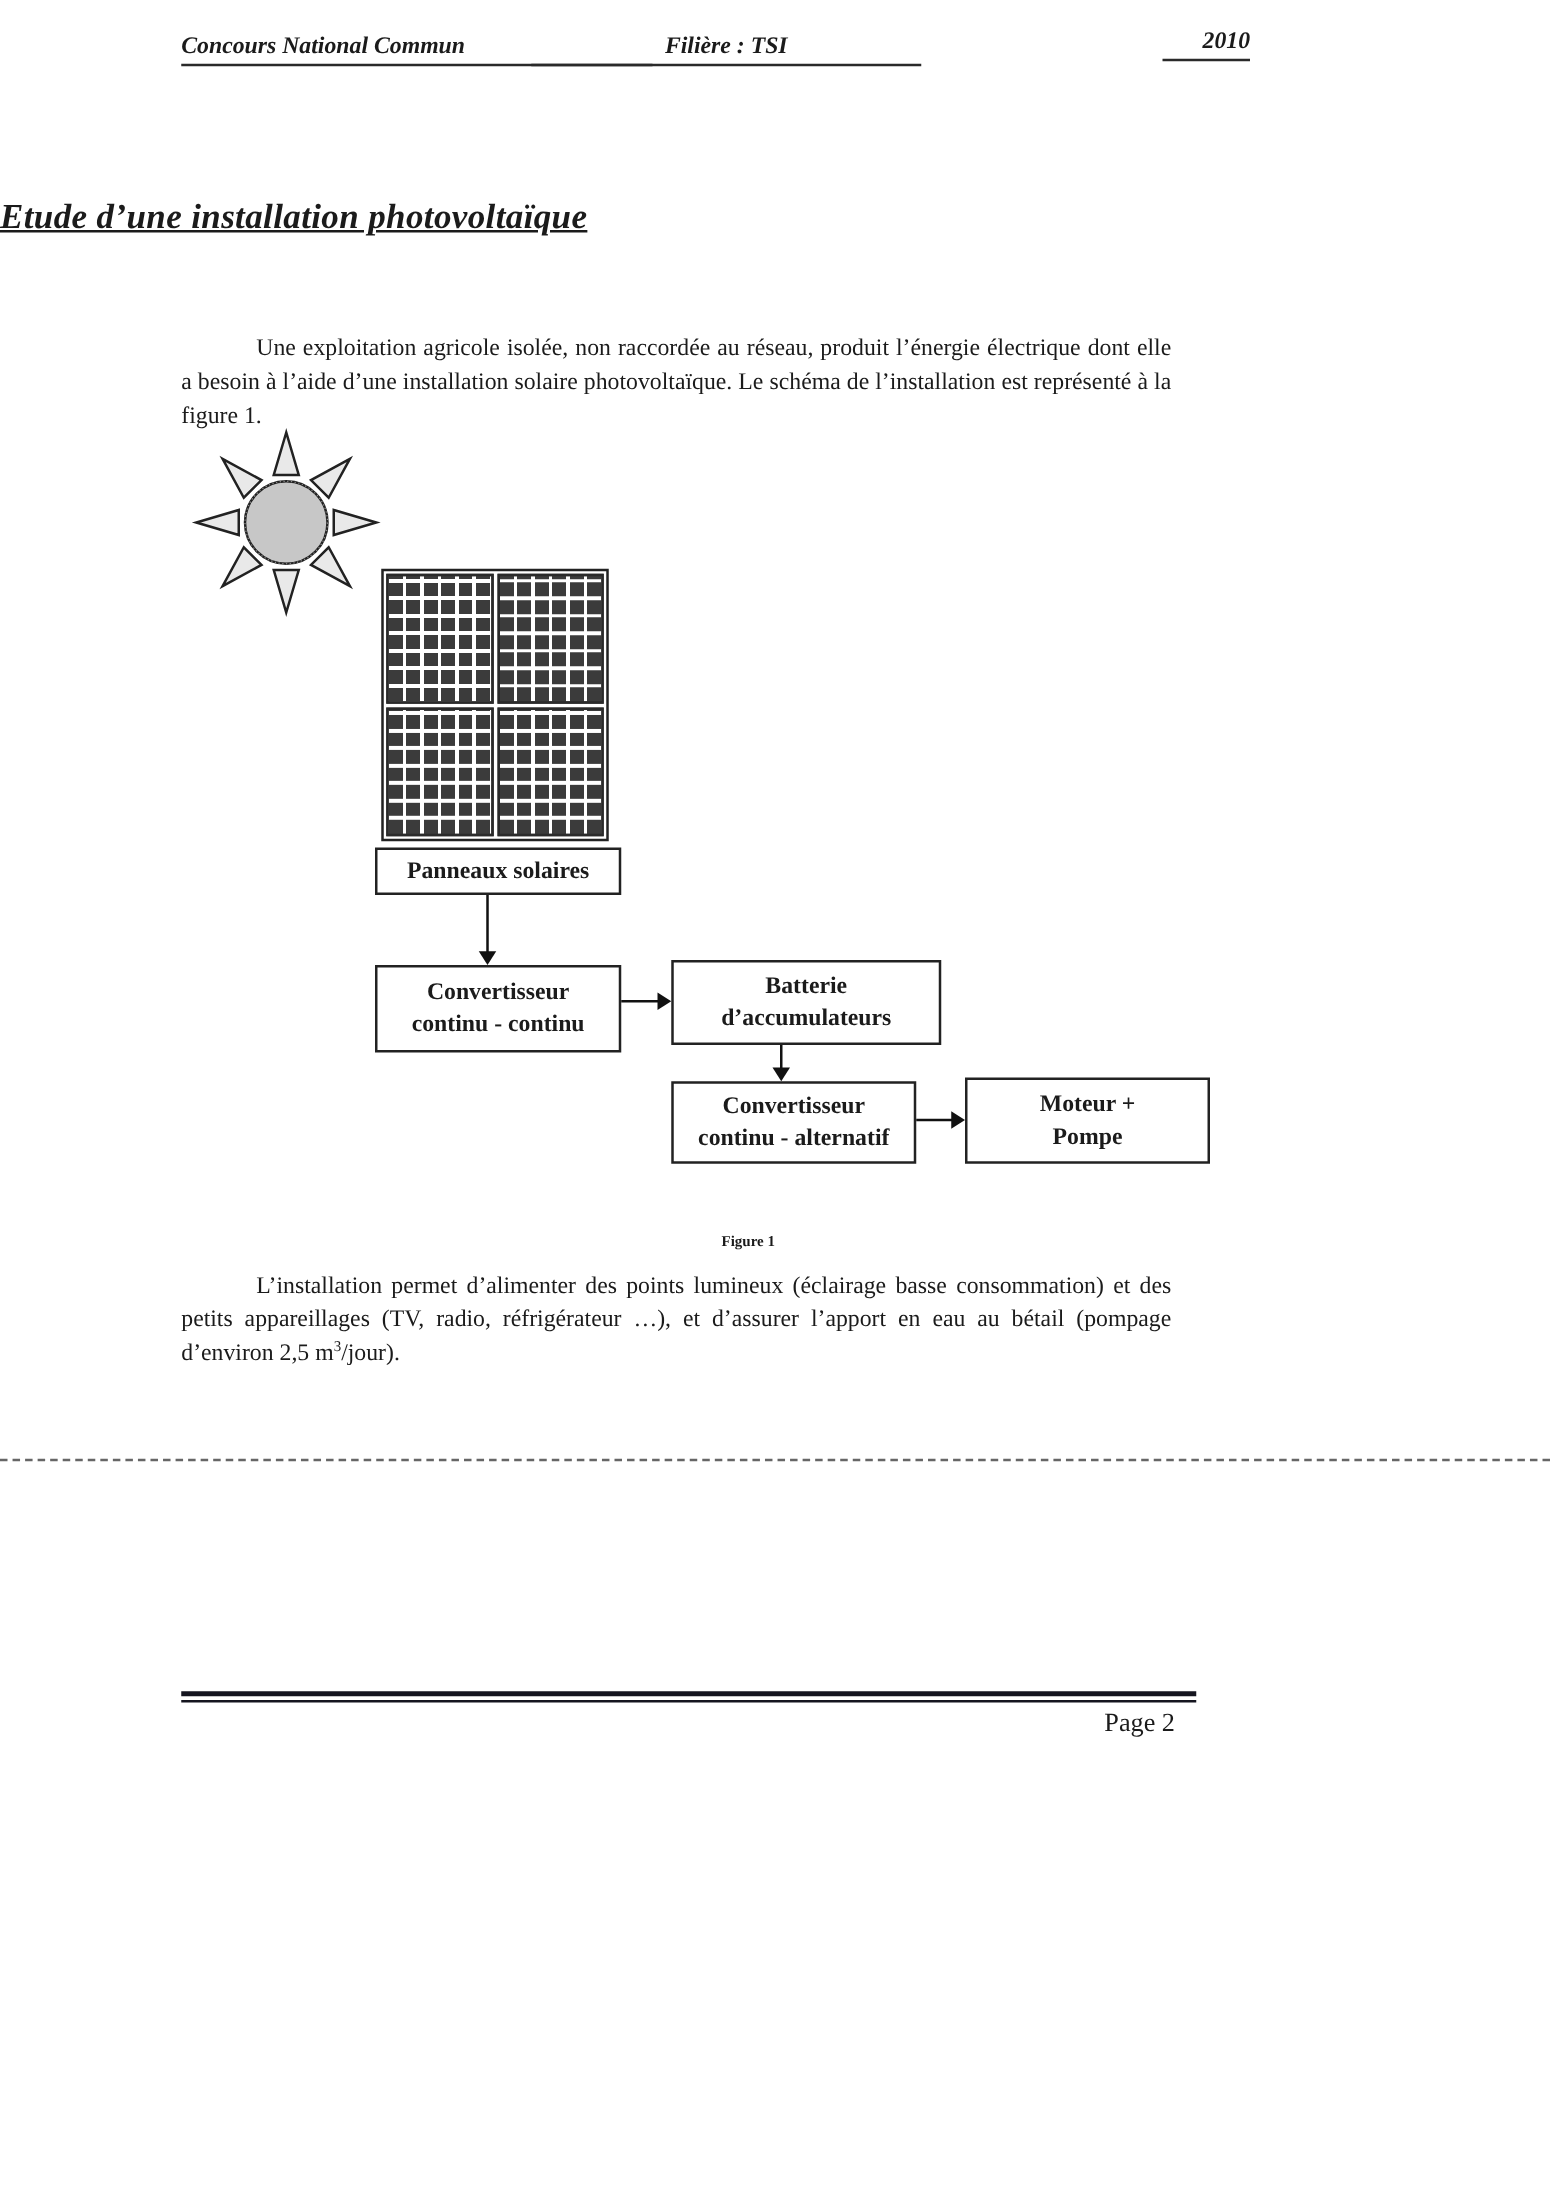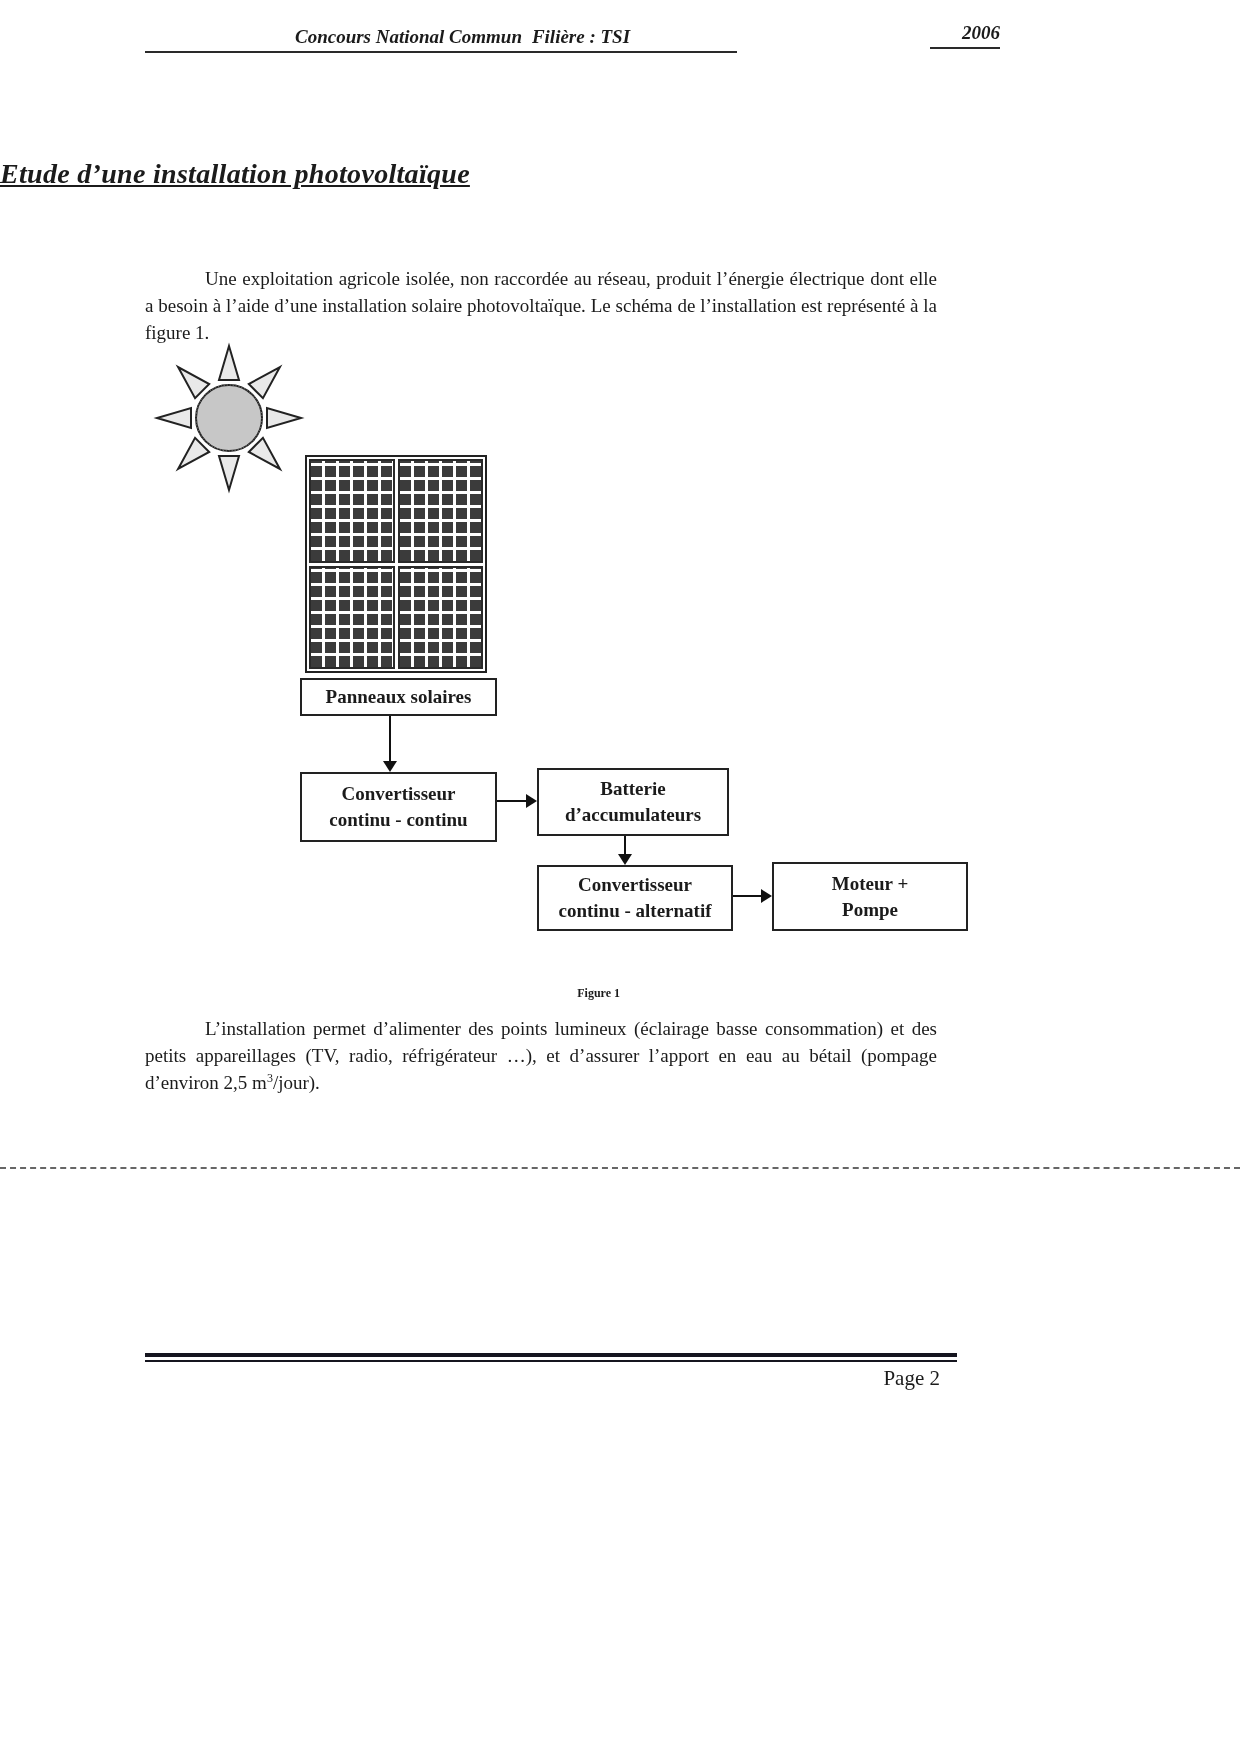--- a/index.html
+++ b/index.html
@@ -15,21 +15,21 @@
   .abs { position: absolute; }
 
   
   .hdr {
     font-weight: bold;
     font-style: italic;
     font-size: 19px;
     border-bottom: 2px solid #2a2a2a;
     padding-bottom: 3px;
   }
-  .hdr-left   { left: 145px; top: 26px; width: 377px; text-align: right; }
+  .hdr-left   { left: 145px; top: 26px; width: 377px; text-align: left; }
   .hdr-center { left: 425px; top: 26px; width: 312px; text-align: center; }
   .hdr-right  { left: 930px; top: 22px; width: 70px;  text-align: right; }
 
   
   .doc-title {
     left: 0; top: 158px; width: 100%;
     font-size: 28px;
     font-weight: bold;
     font-style: italic;
     text-decoration: underline;
@@ -77,21 +77,21 @@
     font-weight: bold;
     font-size: 19px;
     text-align: center;
     display: flex;
     flex-direction: column;
     justify-content: center;
     line-height: 1.35;
   }
   .box-panels { left: 300px; top: 678px; width: 197px; height: 38px; }
   .box-dcdc   { left: 300px; top: 772px; width: 197px; height: 70px; }
-  .box-batt   { left: 537px; top: 768px; width: 192px; height: 68px; }
+  .box-batt   { left: 537px; top: 768px; width: 216px; height: 68px; }
   .box-dcac   { left: 537px; top: 865px; width: 196px; height: 66px; }
   .box-motor  { left: 772px; top: 862px; width: 196px; height: 69px; }
 
   
   .conn-v { width: 2px; background: #111; }
   .conn-h { height: 2px; background: #111; }
   .arrow-down {
     width: 0; height: 0;
     border-left: 7px solid transparent;
     border-right: 7px solid transparent;
@@ -126,21 +126,21 @@
     left: 780px; top: 1366px; width: 160px;
     text-align: right;
     font-size: 21px;
   }
 </style>
 </head>
 <body>
 
 <div class="abs hdr hdr-left">Concours National Commun</div>
 <div class="abs hdr hdr-center">Filière : TSI</div>
-<div class="abs hdr hdr-right">2006</div>
+<div class="abs hdr hdr-right">2010</div>
 
 <div class="abs doc-title">Etude d’une installation photovoltaïque</div>
 
 <p class="abs para para-intro">Une exploitation agricole isolée, non raccordée au réseau, produit l’énergie électrique dont elle a besoin à l’aide d’une installation solaire photovoltaïque. Le schéma de l’installation est représenté à la figure 1.</p>
 
 <div class="abs sun-wrap">
   <svg width="162" height="172" viewBox="0 0 162 172" aria-hidden="true">
     <g stroke="#222" stroke-width="2" fill="#e9e9e9">
       <polygon points="81,14 71,48 91,48" transform="rotate(0 81 86)"></polygon>
       <polygon points="81,14 71,48 91,48" transform="rotate(45 81 86)"></polygon>

